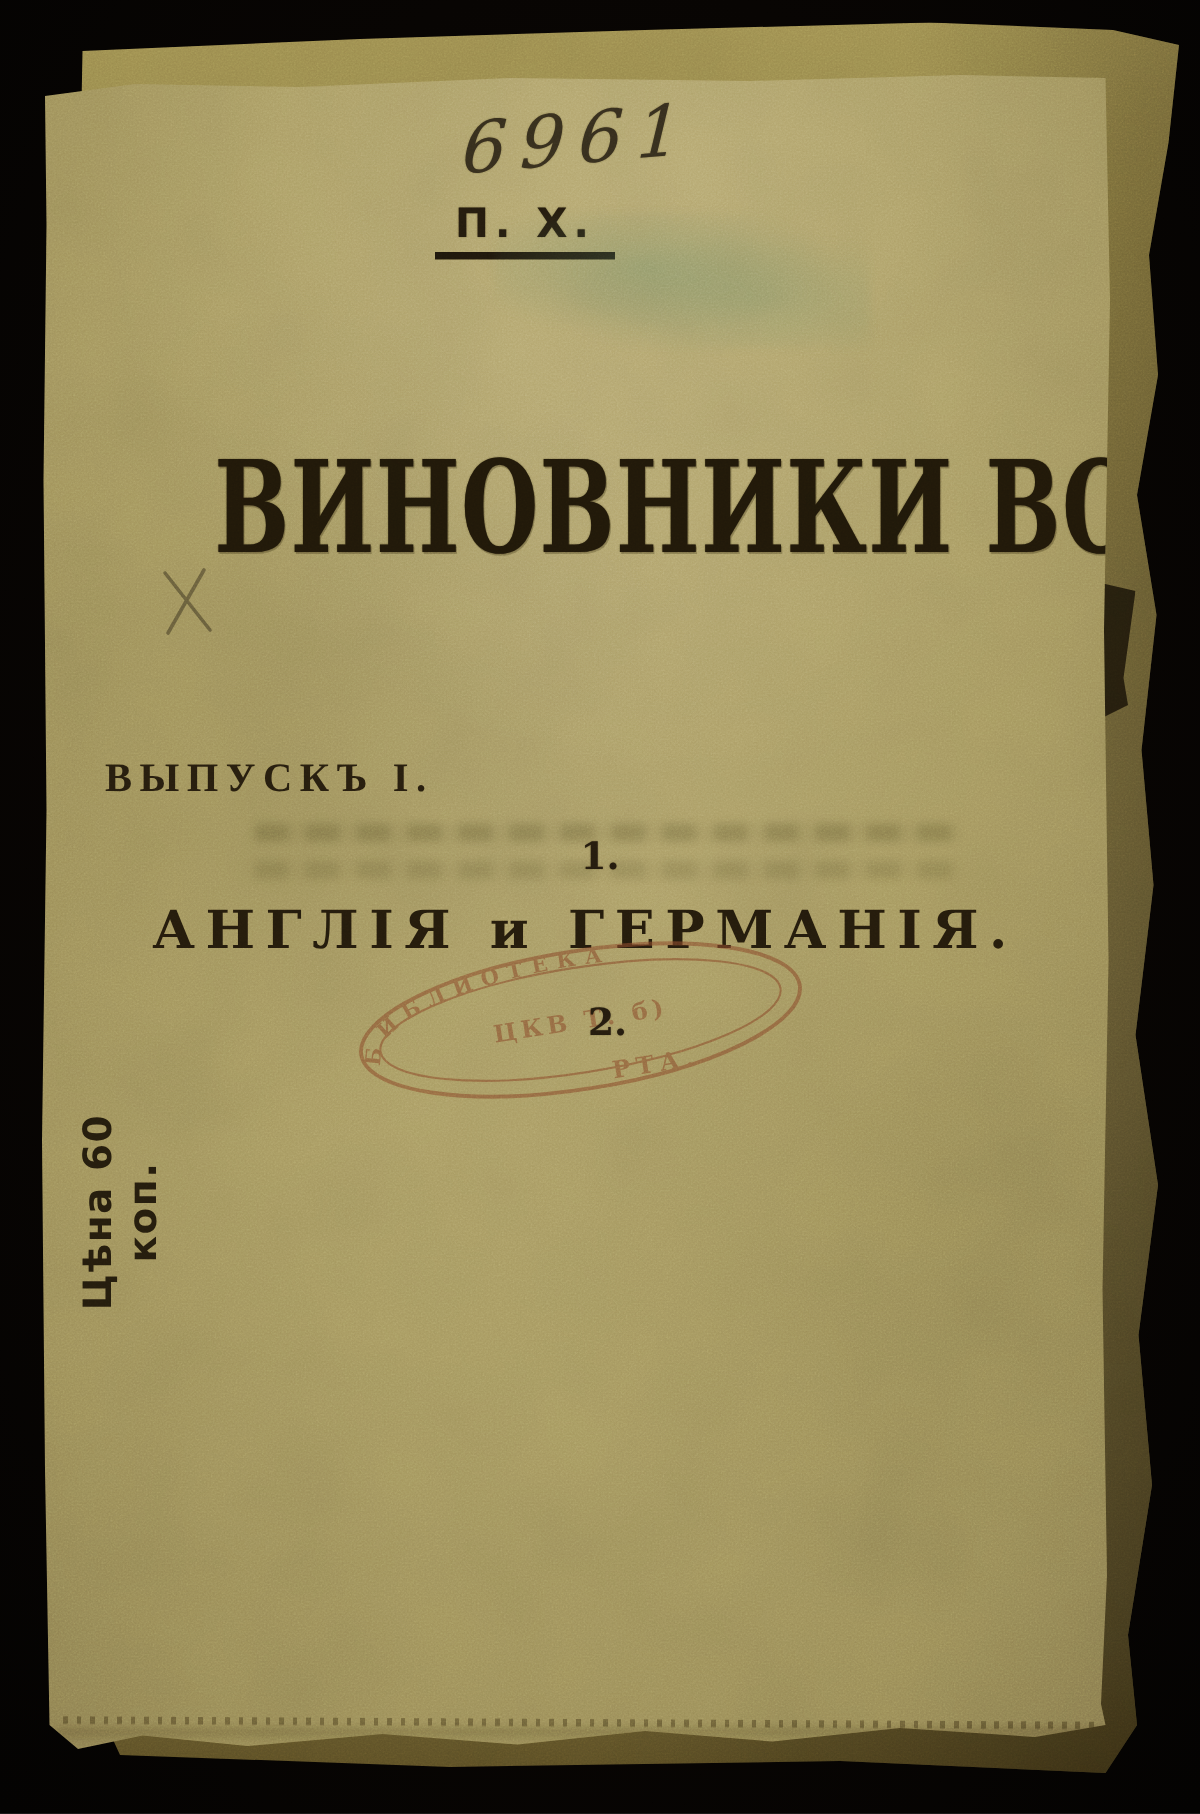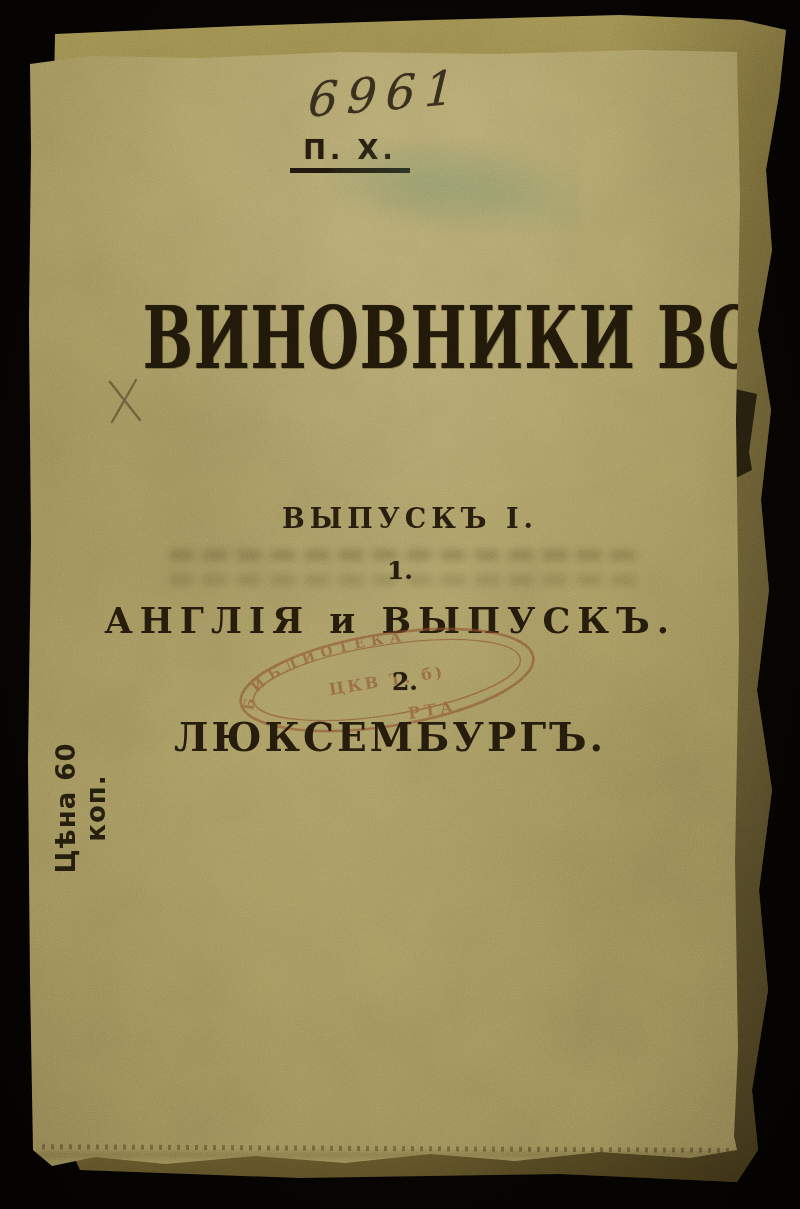--- a/index.html
+++ b/index.html
@@ -75,22 +75,22 @@
     transform:scale(.78,1.12);transform-origin:50% 50%;
     color:#201809;text-shadow:0 0 1px rgba(32,24,9,.7), 1px 1px 0 rgba(32,24,9,.25);
   }
   .pencil-x{left:102px;top:376px;width:46px;height:50px;opacity:.55;}
   .book-subtitle{
     left:70px;top:414px;width:640px;text-align:center;
     font-family:"DejaVu Sans", sans-serif;font-weight:bold;font-size:22px;letter-spacing:.5px;
     color:#271e0f;
   }
   .issue-label{
-    left:70px;top:503px;width:680px;text-align:center;
-    font-weight:bold;font-size:27px;letter-spacing:5px;color:#261d0e;
+    left:70px;top:503px;width:680px;
+    font-weight:bold;font-size:27px;letter-spacing:5px;color:#261d0e;font-family:Liberation Serif, serif;
   }
   .bleed-a,.bleed-b{
     left:170px;width:470px;height:12px;filter:blur(3px);opacity:.5;
     background:repeating-linear-gradient(90deg, rgba(72,64,30,.5) 0 22px, rgba(72,64,30,.12) 22px 34px);
   }
   .bleed-a{top:549px;} .bleed-b{top:574px;opacity:.35;}
   .item-number-1{left:70px;top:556px;width:660px;text-align:center;font-weight:bold;font-size:25px;}
   .item-title-1{
     left:50px;top:600px;width:680px;text-align:center;
     font-weight:bold;font-size:35px;letter-spacing:7px;white-space:nowrap;color:#241b0c;
@@ -151,42 +151,41 @@
     </svg>
 
 
     <div class="issue-label">ВЫПУСКЪ I.</div>
 
     <div class="bleed-a"></div>
     <div class="bleed-b"></div>
 
     <div class="item-number-1 ink">1.</div>
 
-    <div class="item-title-1">АНГЛІЯ и ВЫПУСКЪ.</div>
+    <div class="item-title-1">АНГЛІЯ и ГЕРМАНІЯ.</div>
 
     <svg class="stamp" viewBox="0 0 330 120">
       <g transform="rotate(-9 165 58)" fill="none" stroke="#8b4a2c">
         <ellipse cx="165" cy="58" rx="148" ry="46" stroke-width="2.6"></ellipse>
         <ellipse cx="165" cy="58" rx="135" ry="35" stroke-width="1.4"></ellipse>
       </g>
       <g transform="rotate(-9 165 58)" fill="#8b4a2c" stroke="none" font-family="DejaVu Serif, serif" font-weight="bold">
         <defs>
           <path id="arcTop" d="M 36 74 A 134 40 0 0 1 294 50"></path>
         </defs>
         <text font-size="14" letter-spacing="6">
           <textPath href="#arcTop" startOffset="8">БИБЛИОТЕКА</textPath>
         </text>
         <text x="165" y="64" text-anchor="middle" font-size="16" letter-spacing="3">ЦКВ Т. б)</text>
         <text x="210" y="100" text-anchor="middle" font-size="16" letter-spacing="4">РТА.</text>
       </g>
     </svg>
 
     <div class="item-number-2 ink">2.</div>
 
-    <div class="item-title-2">ЛЮКСЕМБУРГЪ.</div>
 
     <div class="price-note">Цѣна 60 коп.</div>
 
 
 
     <div class="deckle"></div>
     <div class="deckle-soft"></div>
   </div>
 
   <svg class="layer grain" width="800" height="1209" viewBox="0 0 800 1209">

